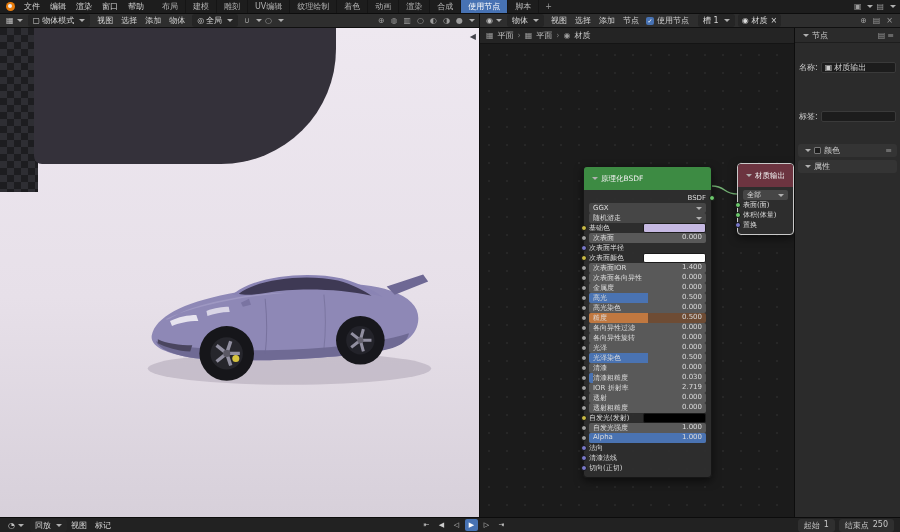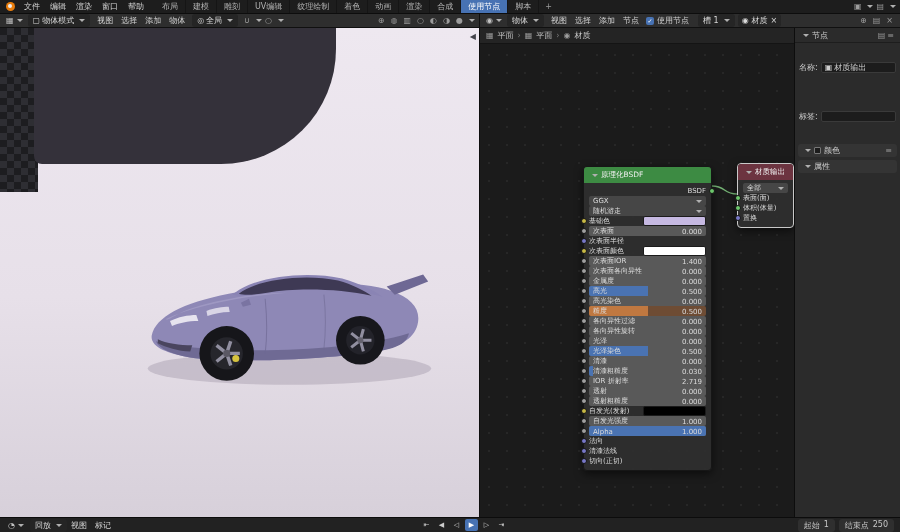--- a/index.html
+++ b/index.html
@@ -35,26 +35,26 @@
   .darkshape{position:absolute;left:34px;top:0;width:302px;height:136px;background:#34313a;border-bottom-left-radius:8px;border-bottom-right-radius:115px}
   .car{position:absolute;left:135px;top:212px;width:315px;height:162px}
   .collapse{position:absolute;right:3px;top:4px;color:#43434a;font-size:8px}
   
   .canvas{position:relative;width:315px;height:100%;background-color:#1b1b1b;background-image:radial-gradient(#272727 1px,transparent 1.2px);background-size:18px 18px;border-right:1px solid #0d0d0d;overflow:hidden}
   .pathbar{height:16px;background:#242424;border-bottom:1px solid #141414;display:flex;align-items:center;gap:4px;padding:0 6px;color:#c9c9c9}
   .bc-ico{color:#9d9d9d}
   .bc-sep{color:#7a7a7a}
   .wires{position:absolute;left:0;top:0;pointer-events:none}
   .node{position:absolute;background:rgba(46,46,46,.97);border:1px solid #161616;border-radius:4px;box-shadow:0 3px 9px rgba(0,0,0,.55);font-size:7px}
-  .node-hdr{display:flex;align-items:center;gap:3px;height:16px;padding:0 5px;border-radius:3px 3px 0 0;color:#efefef;font-size:7.5px}
+  .node-hdr{display:flex;align-items:center;gap:3px;height:23px;padding:0 5px;border-radius:3px 3px 0 0;color:#efefef;font-size:7.5px}
   .node-body{display:flex;flex-direction:column;gap:0;padding:3px 0 4px}
   .nrow{position:relative;display:flex;align-items:center;height:10px;padding:0 5px;color:#dcdcdc}
   .nrow.outrow{justify-content:flex-end}
   .dropdown{display:inline-flex;flex:1;height:10px;background:#464646;border-radius:2px;align-items:center;justify-content:space-between;padding:0 4px;color:#dedede}
-  .slider{position:relative;flex:1;height:10px;border-radius:2px;background:#595959;overflow:hidden;display:flex;align-items:flex-end}
+  .slider{position:relative;flex:1;height:10px;border-radius:2px;background:#595959;overflow:hidden;display:flex;align-items:flex-start}
   .slider .fill{position:absolute;left:0;top:0;bottom:0;background:#4a73b2}
   .slider.hl{background:#6e4c34}
   .slider.hl .fill{background:#c07840}
   .sl{position:relative;flex:1;padding-left:4px;white-space:nowrap;overflow:hidden}
   .sv{position:relative;padding-right:4px}
   .clbl{flex:1;white-space:nowrap;overflow:hidden}
   .swatch{flex:0 0 54%;height:10px;border-radius:2px;border:1px solid #1b1b1b;margin-left:3px}
   .socket{position:absolute;width:6px;height:6px;border-radius:50%;border:1px solid #141414;top:2px}
   .socket.in{left:-3.5px}
   .socket.out{right:-3.5px}

